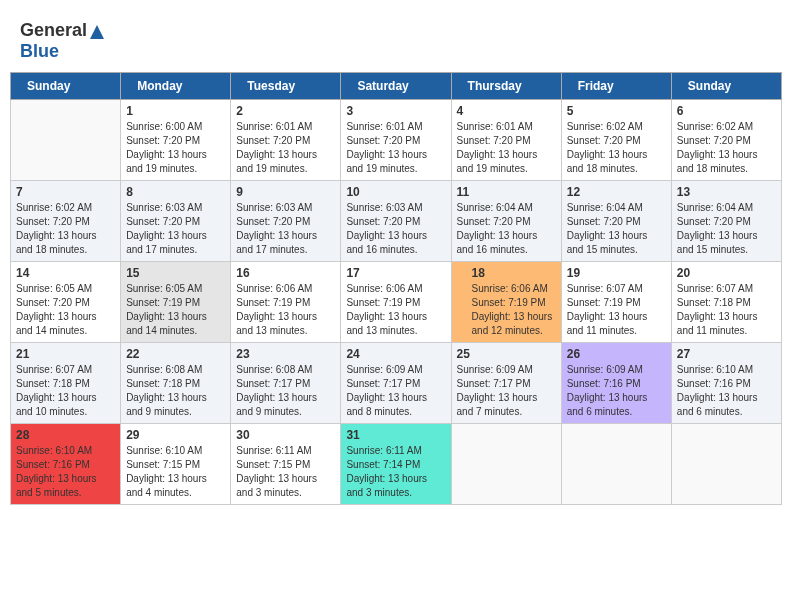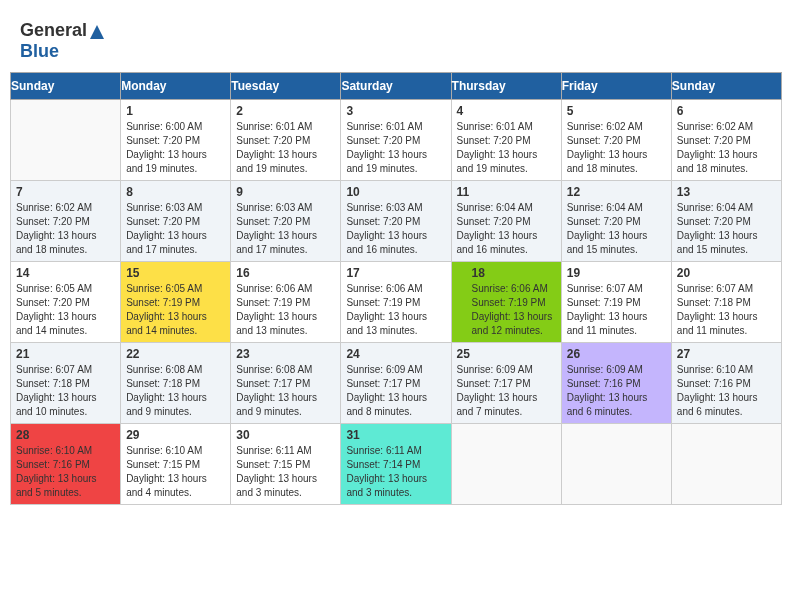--- a/index.html
+++ b/index.html
@@ -35,21 +35,21 @@
     .calendar {
       width: 100%;
       border-collapse: collapse;
       margin-top: 5px;
     }
     .calendar th {
       background-color: #2060a0;
       color: #fff;
       font-size: 12px;
       font-weight: bold;
-      padding: 6px 0;
+      padding: 6px 16px;
       text-align: left;
       border: 1px solid #aaa;
     }
     .calendar td {
       vertical-align: top;
       border: 1px solid #ccc;
       padding: 4px 5px;
       font-size: 10px;
       color: #333;
       background: #fff;
@@ -158,33 +158,33 @@
         <td style="background-color: rgb(240, 244, 248);">
           <span class="day-number">13</span>
           <div class="day-info">Sunrise: 6:04 AM<br>Sunset: 7:20 PM<br>Daylight: 13 hours<br>and 15 minutes.</div>
         </td>
       </tr>
       <tr>
         <td style="background-color: rgb(255, 255, 255);">
           <span class="day-number">14</span>
           <div class="day-info">Sunrise: 6:05 AM<br>Sunset: 7:20 PM<br>Daylight: 13 hours<br>and 14 minutes.</div>
         </td>
-        <td style="background-color: #fde047;">
+        <td style="background-color: #e5e5e5;">
           <span class="day-number">15</span>
           <div class="day-info">Sunrise: 6:05 AM<br>Sunset: 7:19 PM<br>Daylight: 13 hours<br>and 14 minutes.</div>
         </td>
         <td style="background-color: rgb(255, 255, 255);">
           <span class="day-number">16</span>
           <div class="day-info">Sunrise: 6:06 AM<br>Sunset: 7:19 PM<br>Daylight: 13 hours<br>and 13 minutes.</div>
         </td>
         <td style="background-color: rgb(255, 255, 255);">
           <span class="day-number">17</span>
           <div class="day-info">Sunrise: 6:06 AM<br>Sunset: 7:19 PM<br>Daylight: 13 hours<br>and 13 minutes.</div>
         </td>
-        <td style="background-color: #84cc16; padding-left: 20px;">
+        <td style="background-color: #fdba74; padding-left: 20px;">
           <span class="day-number">18</span>
           <div class="day-info">Sunrise: 6:06 AM<br>Sunset: 7:19 PM<br>Daylight: 13 hours<br>and 12 minutes.</div>
         </td>
         <td style="background-color: rgb(255, 255, 255);">
           <span class="day-number">19</span>
           <div class="day-info">Sunrise: 6:07 AM<br>Sunset: 7:19 PM<br>Daylight: 13 hours<br>and 11 minutes.</div>
         </td>
         <td style="background-color: rgb(255, 255, 255);">
           <span class="day-number">20</span>
           <div class="day-info">Sunrise: 6:07 AM<br>Sunset: 7:18 PM<br>Daylight: 13 hours<br>and 11 minutes.</div>

